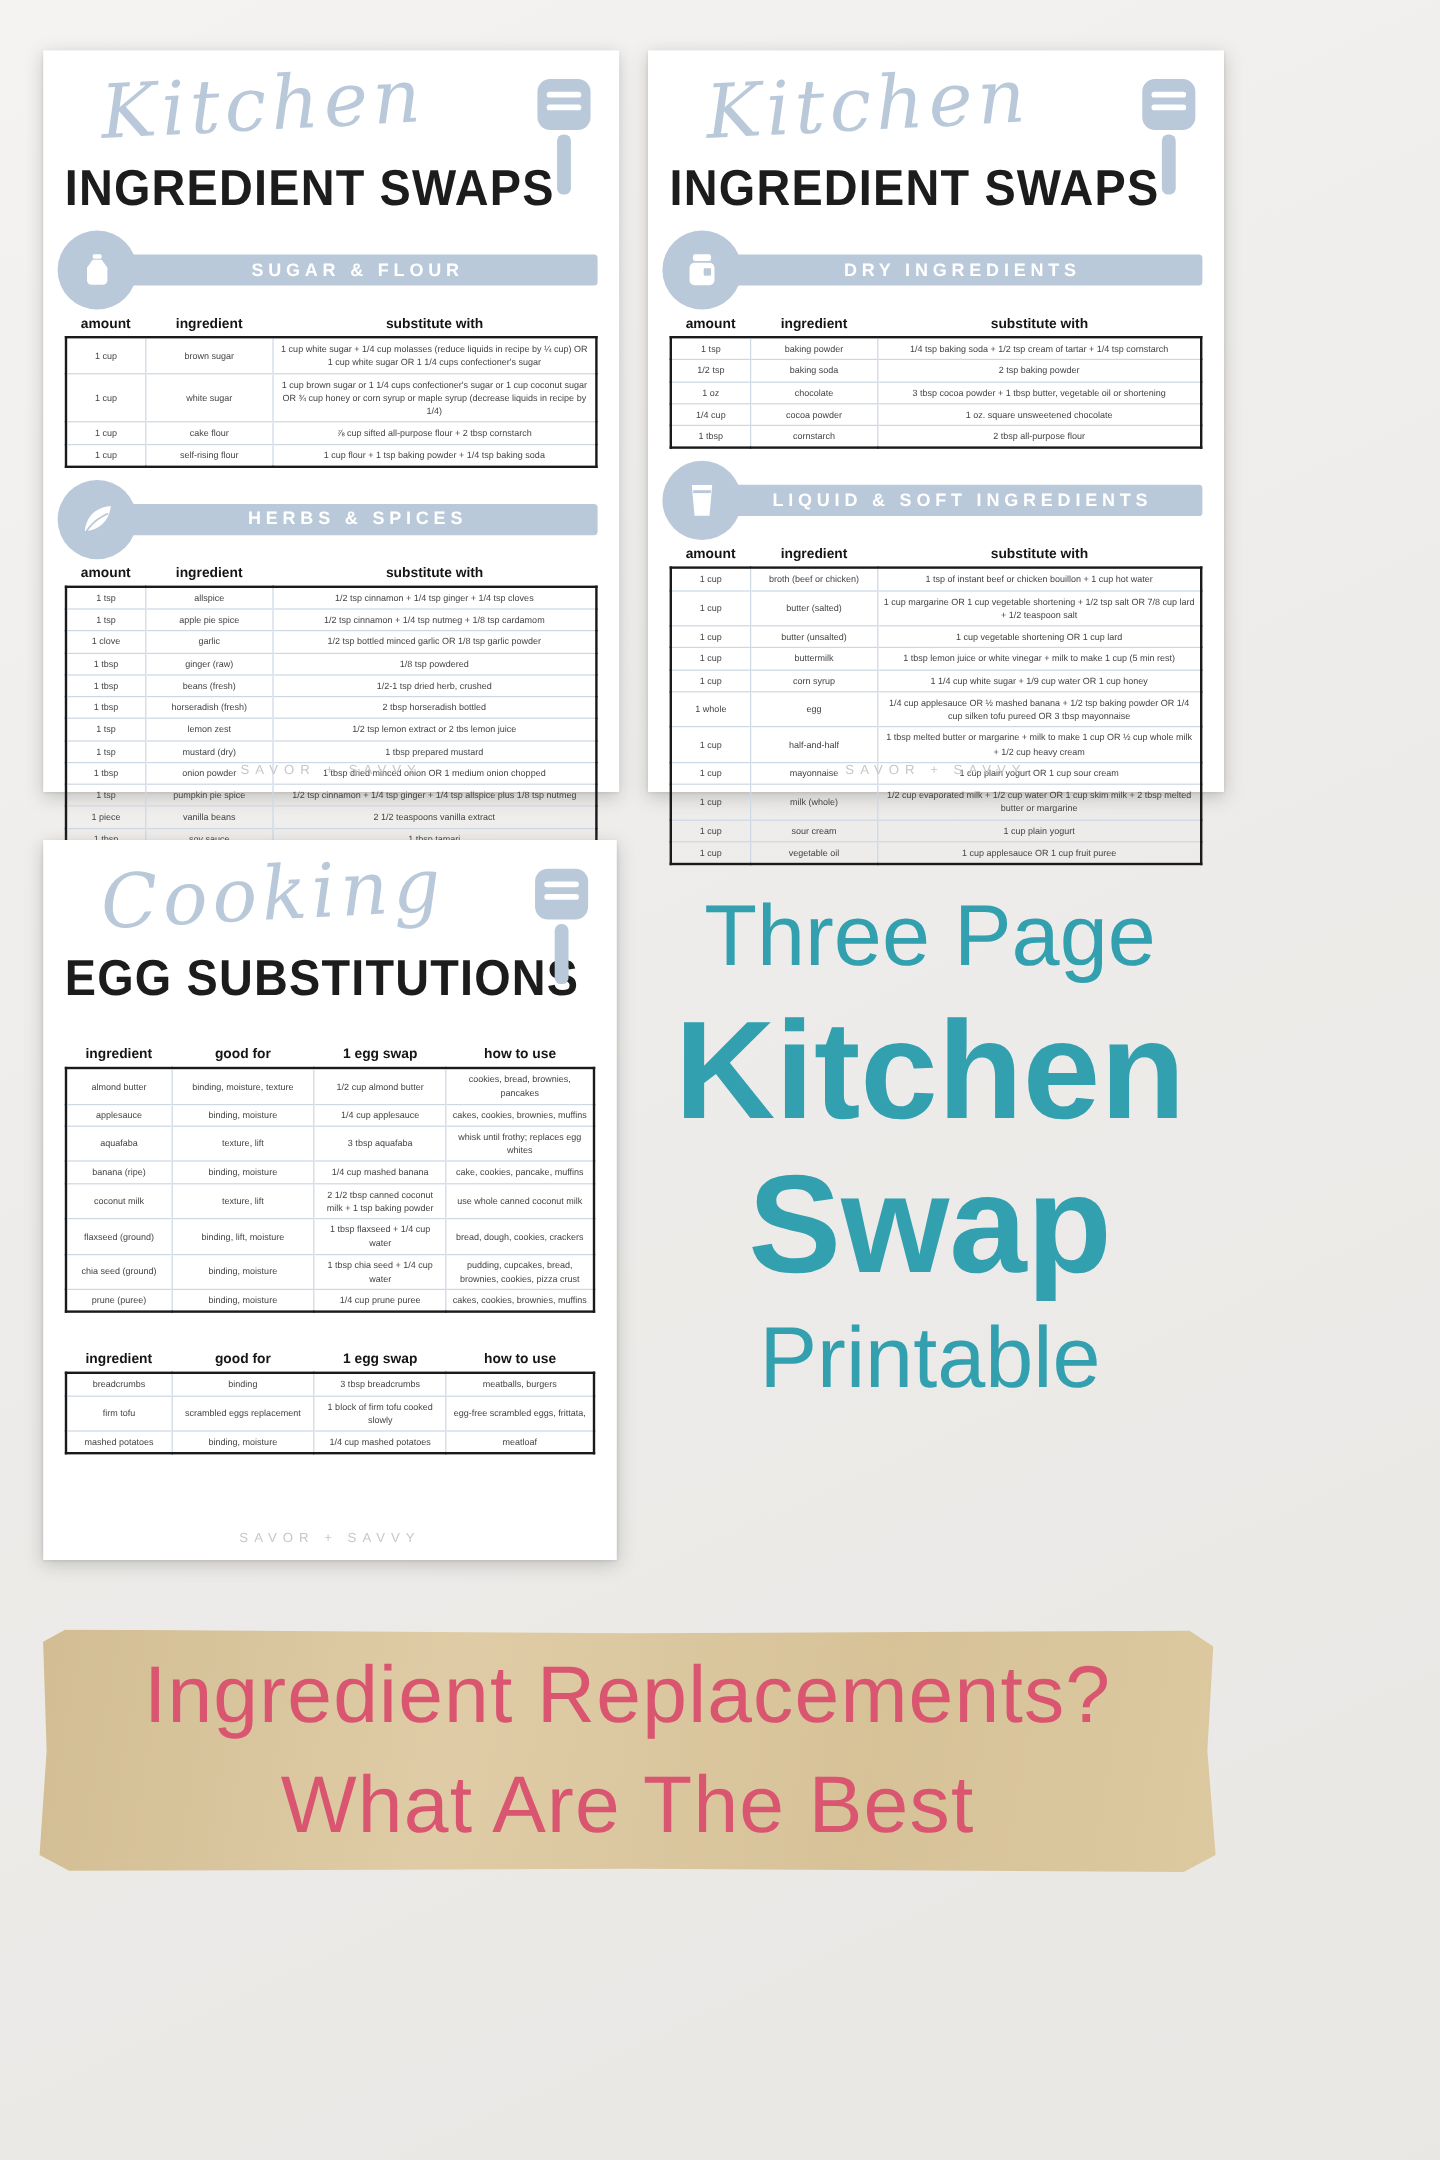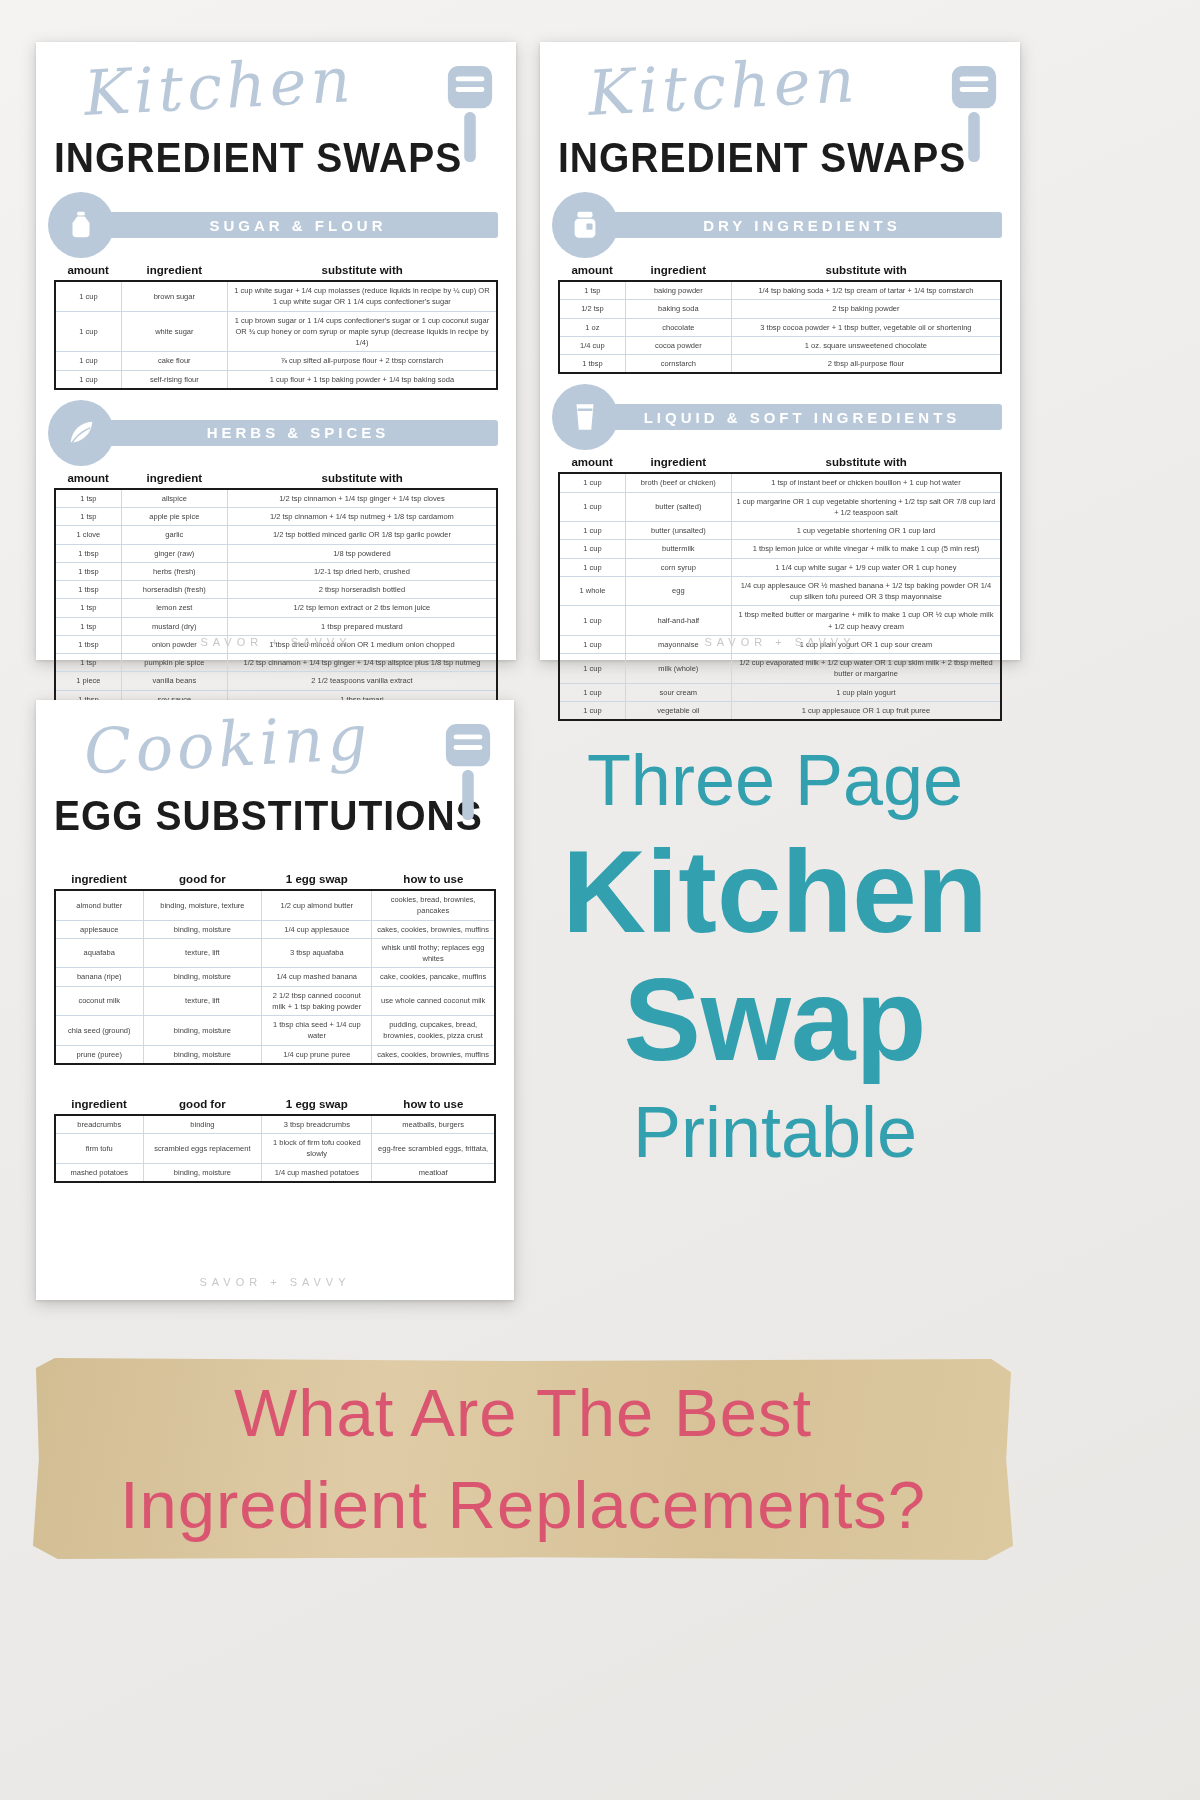--- a/index.html
+++ b/index.html
@@ -204,21 +204,21 @@
               <td>garlic</td>
               <td>1/2 tsp bottled minced garlic OR 1/8 tsp garlic powder</td>
             </tr>
             <tr>
               <td>1 tbsp</td>
               <td>ginger (raw)</td>
               <td>1/8 tsp powdered</td>
             </tr>
             <tr>
               <td>1 tbsp</td>
-              <td>herbs (fresh)</td>
+              <td>beans (fresh)</td>
               <td>1/2-1 tsp dried herb, crushed</td>
             </tr>
             <tr>
               <td>1 tbsp</td>
               <td>horseradish (fresh)</td>
               <td>2 tbsp horseradish bottled</td>
             </tr>
             <tr>
               <td>1 tsp</td>
               <td>lemon zest</td>
@@ -449,20 +449,26 @@
               <td>1/4 cup mashed banana</td>
               <td>cake, cookies, pancake, muffins</td>
             </tr>
             <tr>
               <td>coconut milk</td>
               <td>texture, lift</td>
               <td>2 1/2 tbsp canned coconut milk + 1 tsp baking powder</td>
               <td>use whole canned coconut milk</td>
             </tr>
             <tr>
+              <td>flaxseed (ground)</td>
+              <td>binding, lift, moisture</td>
+              <td>1 tbsp flaxseed + 1/4 cup water</td>
+              <td>bread, dough, cookies, crackers</td>
+            </tr>
+            <tr>
               <td>chia seed (ground)</td>
               <td>binding, moisture</td>
               <td>1 tbsp chia seed + 1/4 cup water</td>
               <td>pudding, cupcakes, bread, brownies, cookies, pizza crust</td>
             </tr>
             <tr>
               <td>prune (puree)</td>
               <td>binding, moisture</td>
               <td>1/4 cup prune puree</td>
               <td>cakes, cookies, brownies, muffins</td>
@@ -509,16 +515,16 @@
 
 <div class="promo">
   <div class="promo-line-1">Three Page</div>
   <div class="promo-line-2">Kitchen</div>
   <div class="promo-line-3">Swap</div>
   <div class="promo-line-4">Printable</div>
 </div>
 
 <div class="tape-banner">
   <div class="tape-text">
+    <div>Ingredient Replacements?</div>
     <div>What Are The Best</div>
-    <div>Ingredient Replacements?</div>
   </div>
 </div>
 
 </body></html>

